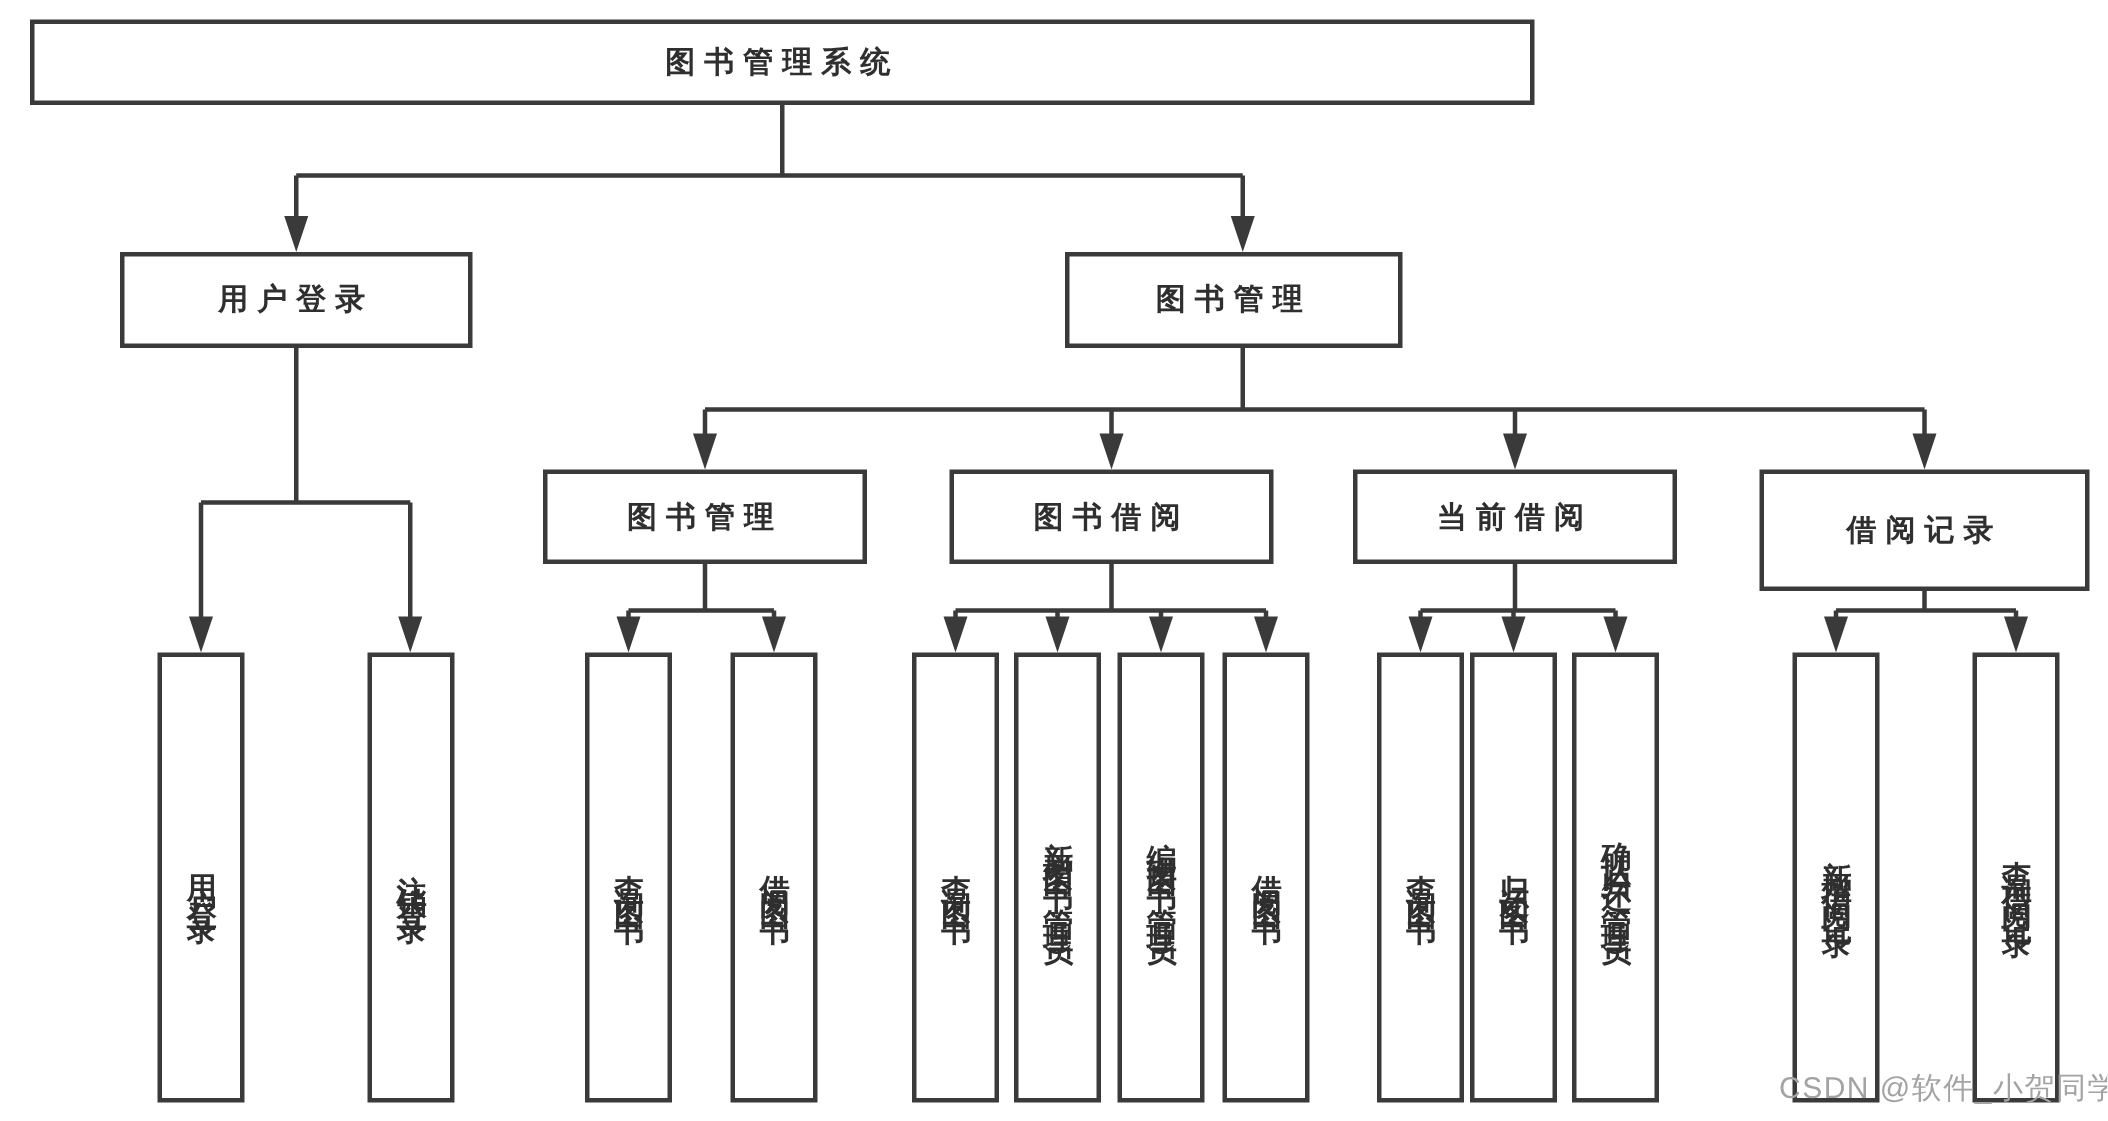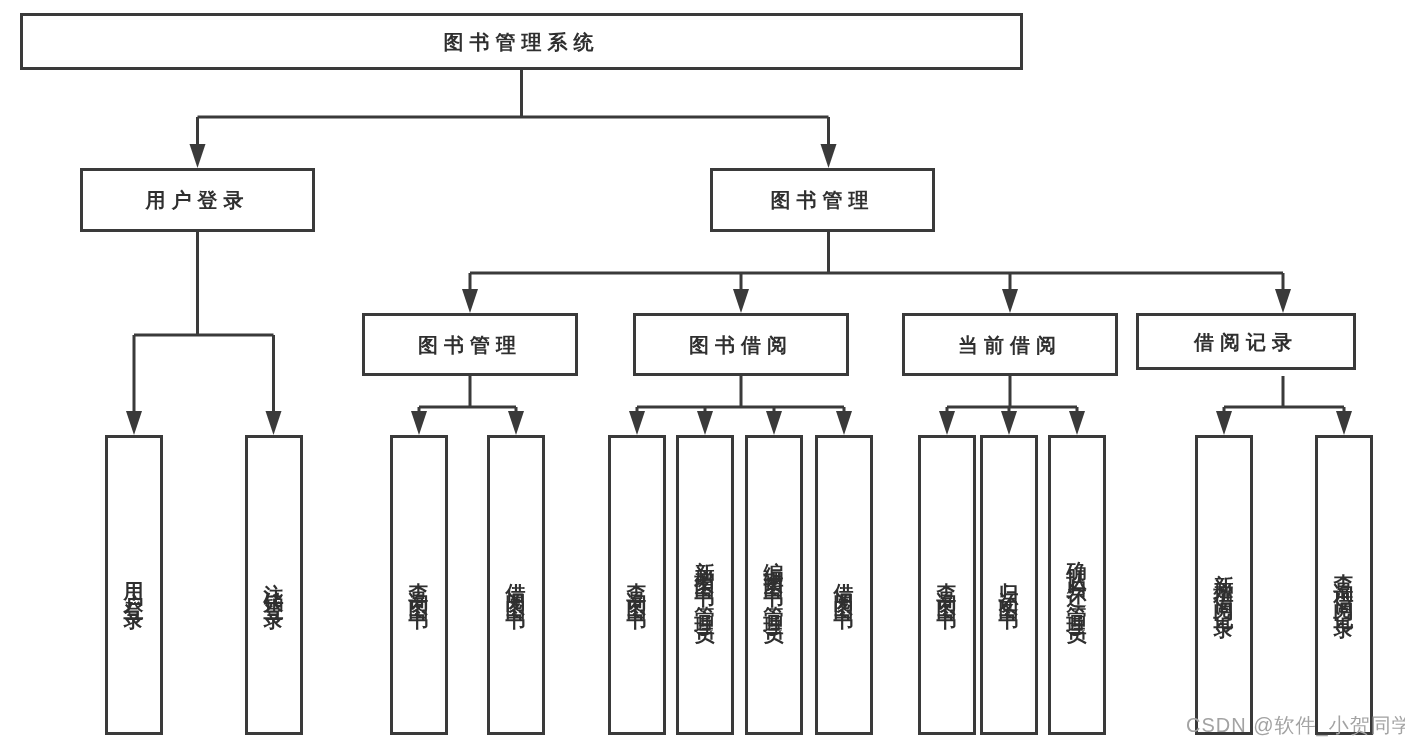--- a/index.html
+++ b/index.html
@@ -128,21 +128,21 @@
 
   <div class="node" style="left:362px;top:313px;width:216px;height:63px">
     <span class="hlabel">图书管理</span>
   </div>
   <div class="node" style="left:633px;top:313px;width:216px;height:63px">
     <span class="hlabel">图书借阅</span>
   </div>
   <div class="node" style="left:902px;top:313px;width:216px;height:63px">
     <span class="hlabel">当前借阅</span>
   </div>
-  <div class="node" style="left:1136px;top:313px;width:220px;height:57px">
+  <div class="node" style="left:1173px;top:313px;width:220px;height:81px">
     <span class="hlabel">借阅记录</span>
   </div>
 
   <div class="node vnode" style="left:105px">
     <span class="vlabel">用户登录</span>
   </div>
   <div class="node vnode" style="left:245px">
     <span class="vlabel">注销登录</span>
   </div>
 

